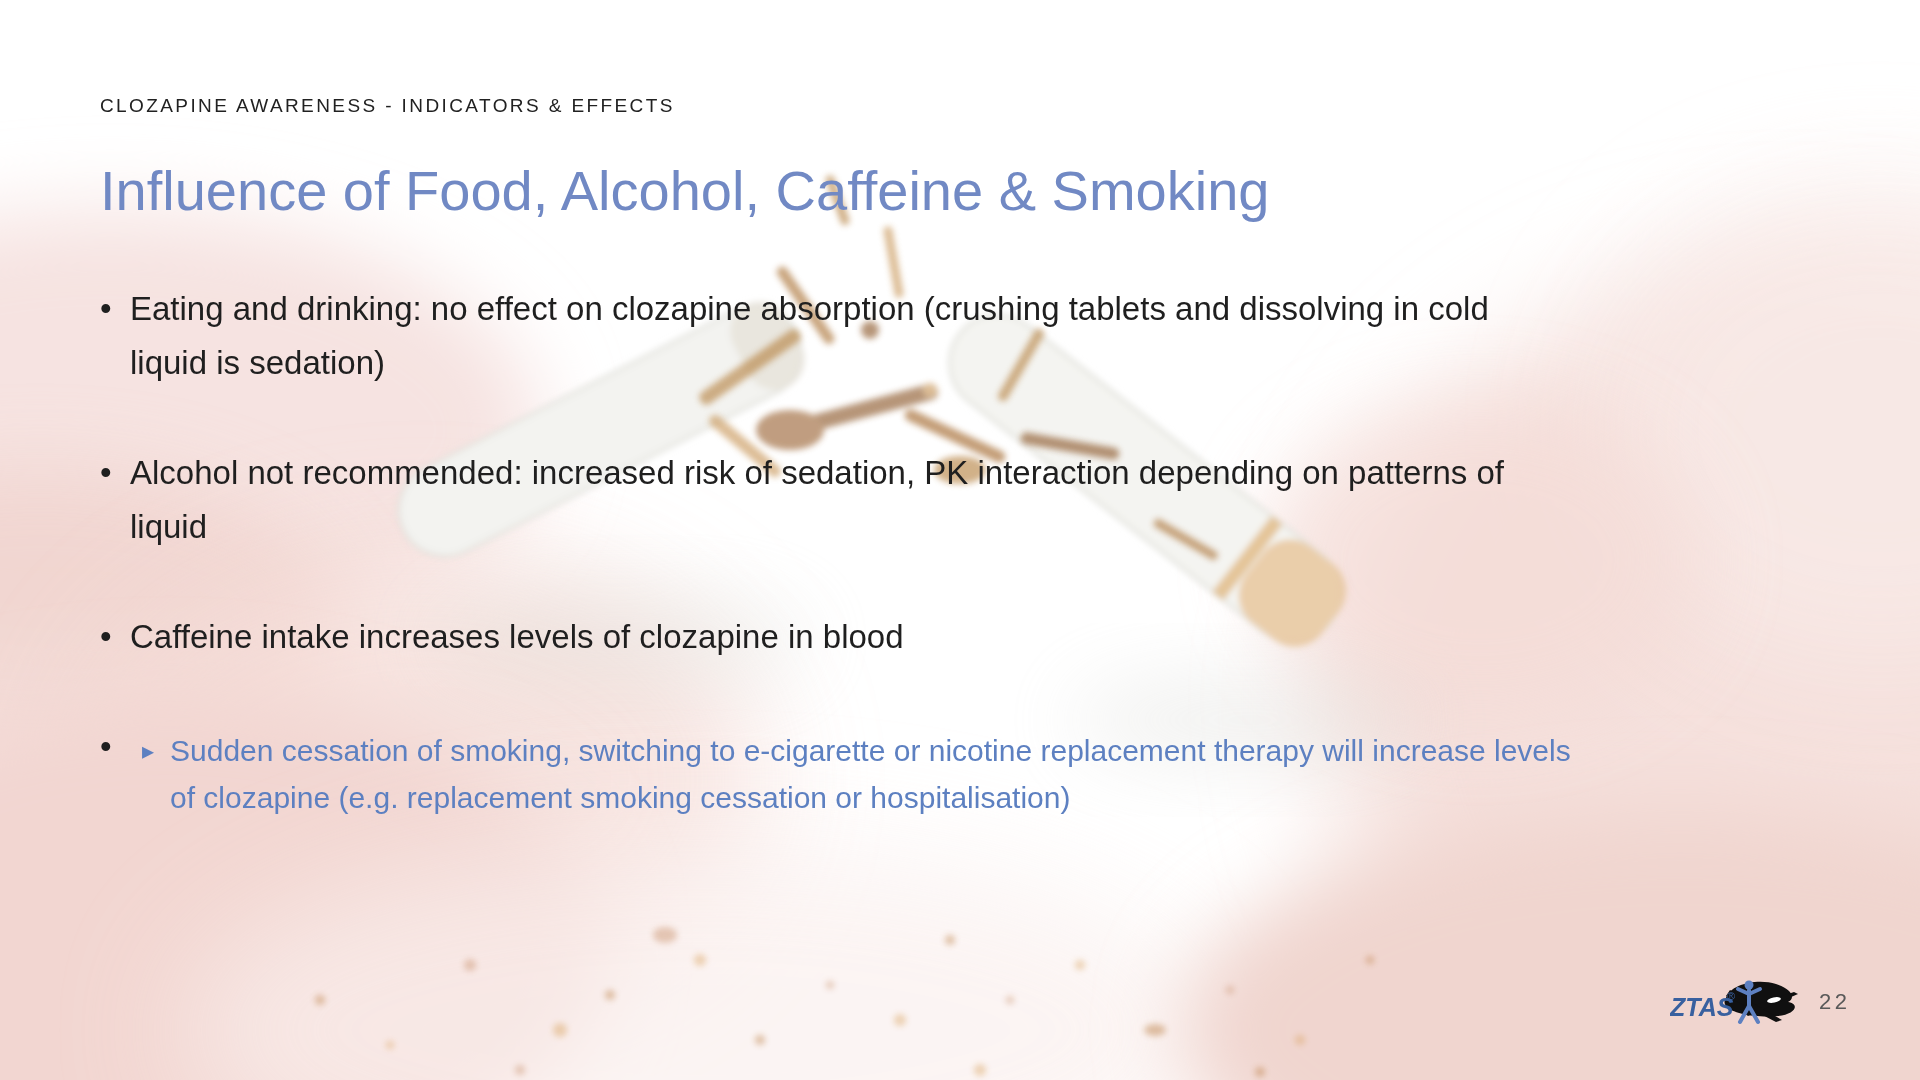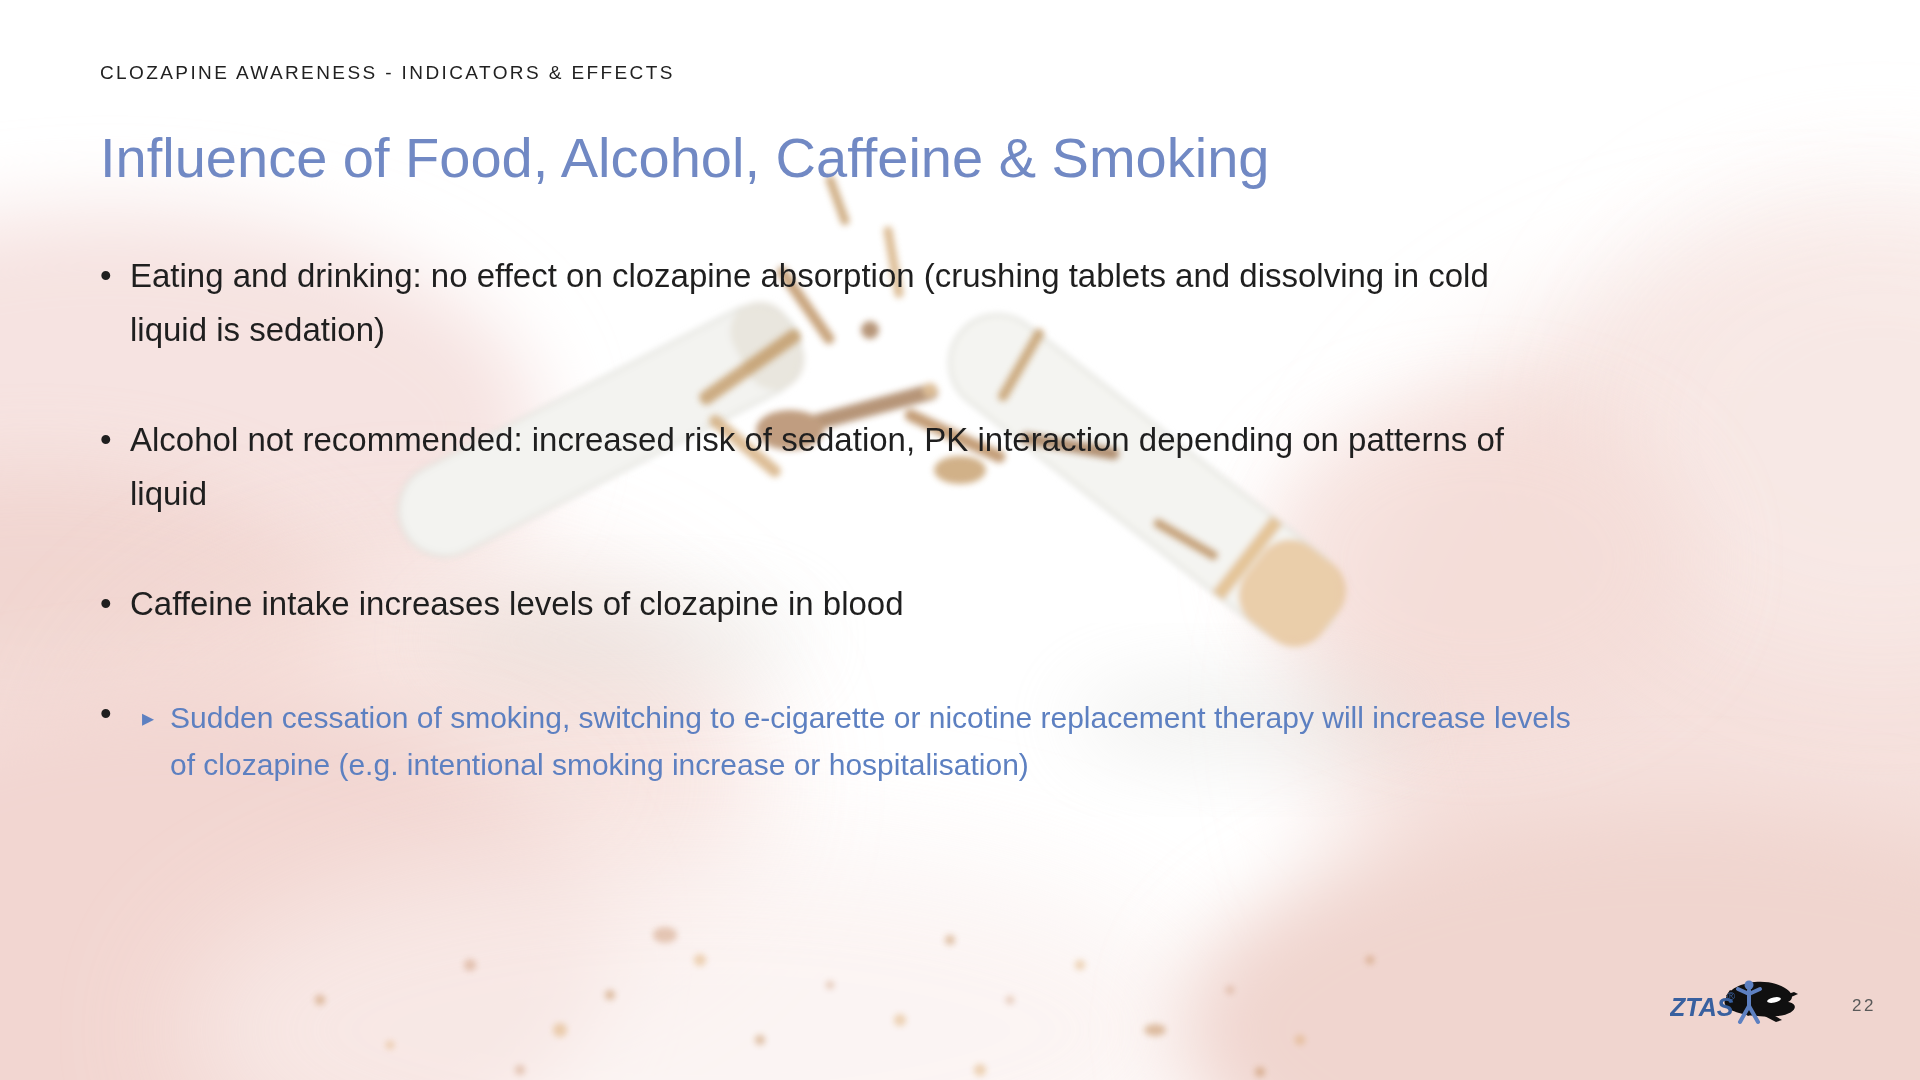--- a/index.html
+++ b/index.html
@@ -8,21 +8,21 @@
     width:1920px;height:1080px;
     background:#ffffff;
     overflow:hidden;
     font-family:"Liberation Sans",sans-serif;
   }
   .bg{position:absolute;inset:0;z-index:1;}
   .bg svg{width:100%;height:100%;display:block;}
   .content{position:absolute;inset:0;z-index:2;padding:0 100px;box-sizing:border-box;}
 
   .eyebrow{
-    margin-top:62px;
+    margin-top:95px;
     font-size:19px;
     letter-spacing:2.4px;
     color:var(--eyebrow-text,#212121);
     font-weight:400;
   }
   .title{
     margin-top:40px;
     font-size:56px;
     line-height:1.2;
     font-weight:400;
@@ -50,24 +50,25 @@
     line-height:1.54;
   }
   .sb-marker{flex:none;width:28px;font-size:24px;padding-top:5px;}
   .sb-text{flex:1;}
 
   .logo{
     position:absolute;right:118px;bottom:46px;
     width:132px;height:58px;
   }
   .page-number{
-    position:absolute;right:44px;bottom:64px;
-    font-size:17px;
+    position:absolute;right:70px;bottom:64px;
+    font-size:22px;
     letter-spacing:2.5px;
     color:var(--page-number-gray,#595959);
+    font-family:Liberation Mono, monospace;
   }
 </style>
 </head>
 <body>
 
 <div class="slide">
 
   <div class="bg">
     <svg viewBox="0 0 1920 1080" preserveAspectRatio="none" aria-hidden="true">
       <defs>
@@ -180,21 +181,21 @@
         </div>
       </li>
 
       <li class="bullet">
         <span class="b-marker">•</span>
         <div class="b-text">
           <div class="sub-bullet">
             <span class="sb-marker">▸</span>
             <div class="sb-text">
               <div>Sudden cessation of smoking, switching to e-cigarette or nicotine replacement therapy will increase levels</div>
-              <div>of clozapine (e.g. intentional smoking increase or hospitalisation)</div>
+              <div>of clozapine (e.g. replacement smoking cessation or hospitalisation)</div>
             </div>
           </div>
         </div>
       </li>
 
     </ul>
 
     <div class="logo">
       <svg viewBox="0 0 132 58" width="132" height="58">
 

